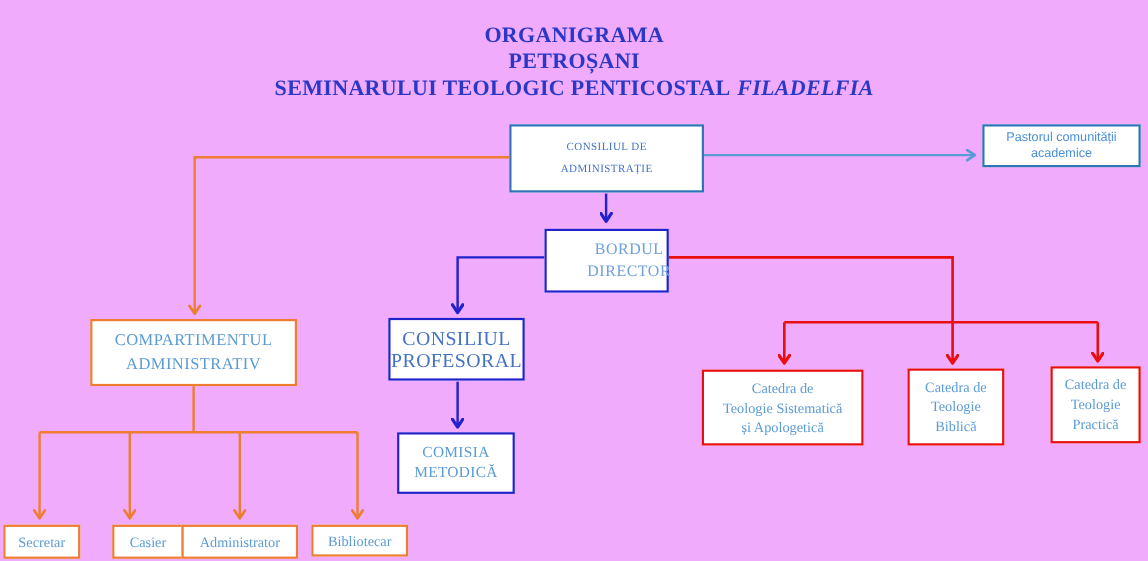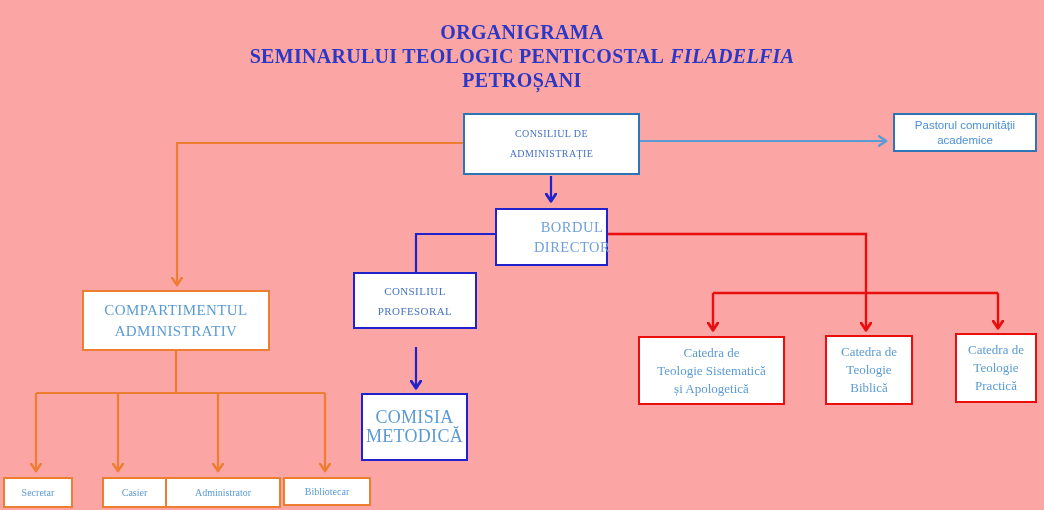--- a/index.html
+++ b/index.html
@@ -1,17 +1,17 @@
 <!DOCTYPE html>
 <html><head>
 <meta charset="utf-8">
 <style>
   html,body{margin:0;padding:0;background:#fff;}
   .canvas{
-    position:relative;width:1044px;height:510px;background:#fca5a5;
+    position:relative;width:1044px;height:510px;background:#f0abfc;
     font-family:"Liberation Serif","DejaVu Serif",serif;overflow:hidden;
   }
   .wires{position:absolute;left:0;top:0;width:1044px;height:510px;pointer-events:none;}
   .title{
     position:absolute;left:0;top:20px;width:1044px;text-align:center;
     color:#2A38C5;font-weight:bold;font-size:20px;line-height:24px;letter-spacing:.3px;
   }
   .title .it{font-style:italic;margin-left:6px;}
   .box{
     position:absolute;box-sizing:border-box;background:#ffffff;
@@ -21,35 +21,35 @@
   
   .b-admin   {left:463px;top:113px;width:177px;height:62px;border:2px solid #2E75B6;
               color:#4472C4;font-size:10px;line-height:20px;letter-spacing:.4px;}
   .b-pastor  {left:893px;top:113px;width:144px;height:39px;border:2px solid #2E75B6;
               color:#4A90D9;font-size:11.5px;line-height:15px;
               font-family:"Liberation Sans","DejaVu Sans",sans-serif;}
   .b-bord    {left:495px;top:208px;width:113px;height:58px;border:2px solid #2222CC;
               color:#6FA0DC;font-size:14.5px;line-height:20px;letter-spacing:.5px;padding-left:41px;}
   .b-compart {left:82px;top:290px;width:188px;height:61px;border:2px solid #ED7D31;
               color:#5B9BD5;font-size:15px;line-height:21px;letter-spacing:.4px;}
-  .b-profes  {left:353px;top:272px;width:124px;height:57px;border:2px solid #2222CC;
-              color:#4472C4;font-size:11px;line-height:20px;letter-spacing:.4px;}
-  .b-comisia {left:361px;top:393px;width:107px;height:68px;border:2px solid #2222CC;
-              color:#5B9BD5;font-size:18px;line-height:19px;letter-spacing:.3px;}
+  .b-profes  {left:353px;top:289px;width:124px;height:57px;border:2px solid #2222CC;
+              color:#4472C4;font-size:18px;line-height:20px;letter-spacing:.4px;}
+  .b-comisia {left:361px;top:393px;width:107px;height:56px;border:2px solid #2222CC;
+              color:#5B9BD5;font-size:14px;line-height:19px;letter-spacing:.3px;}
   .b-cat1    {left:638px;top:336px;width:147px;height:69px;border:2.5px solid #E90F0F;
               color:#5B9BD5;font-size:13px;line-height:18px;}
   .b-cat2    {left:825px;top:335px;width:88px;height:70px;border:2.5px solid #E90F0F;
               color:#5B9BD5;font-size:13px;line-height:18px;}
   .b-cat3    {left:955px;top:333px;width:82px;height:70px;border:2.5px solid #E90F0F;
               color:#5B9BD5;font-size:13px;line-height:18px;}
   .b-secr    {left:3px;top:477px;width:70px;height:31px;}
   .b-casier  {left:86px;top:477px;width:65px;height:31px;margin-left:16px;}
-  .b-adminis {left:165px;top:477px;width:116px;height:31px;}
+  .b-adminis {left:165px;top:477px;width:106px;height:31px;}
   .b-biblio  {left:283px;top:477px;width:88px;height:29px;}
-  .b-orange-sm{border:2px solid #ED7D31;color:#5B9BD5;font-size:10px;line-height:16px;}
+  .b-orange-sm{border:2px solid #ED7D31;color:#5B9BD5;font-size:13px;line-height:16px;}
 </style>
 </head>
 <body>
 
 <div class="canvas">
 
   <svg class="wires" viewBox="0 0 1044 510" xmlns="http://www.w3.org/2000/svg">
     <defs>
       <marker id="ah-orange" viewBox="0 0 10 10" refX="6" refY="5" markerUnits="userSpaceOnUse" markerWidth="12" markerHeight="12" orient="auto">
         <path d="M1 1 L7 5 L1 9" fill="none" stroke="#ED7D31" stroke-width="2" stroke-linecap="round" stroke-linejoin="round"></path>
@@ -83,22 +83,22 @@
     <line x1="176" y1="351" x2="176" y2="393" stroke="#ED7D31" stroke-width="2.2"></line>
     <line x1="36" y1="393" x2="325" y2="393" stroke="#ED7D31" stroke-width="2.2"></line>
     <line x1="36" y1="393" x2="36" y2="470" stroke="#ED7D31" stroke-width="2.2" marker-end="url(#ah-orange)"></line>
     <line x1="118" y1="393" x2="118" y2="470" stroke="#ED7D31" stroke-width="2.2" marker-end="url(#ah-orange)"></line>
     <line x1="218" y1="393" x2="218" y2="470" stroke="#ED7D31" stroke-width="2.2" marker-end="url(#ah-orange)"></line>
     <line x1="325" y1="393" x2="325" y2="470" stroke="#ED7D31" stroke-width="2.2" marker-end="url(#ah-orange)"></line>
   </svg>
 
   <div class="title">
     <div>ORGANIGRAMA</div>
+    <div>PETROȘANI</div>
     <div><span>SEMINARULUI TEOLOGIC PENTICOSTAL</span><span class="it">FILADELFIA</span></div>
-    <div>PETROȘANI</div>
   </div>
 
   <div class="box b-admin">
     <div class="lbl">CONSILIUL DE
 ADMINISTRAȚIE</div>
   </div>
 
   <div class="box b-pastor">
     <div class="lbl">Pastorul comunității
 academice</div>

